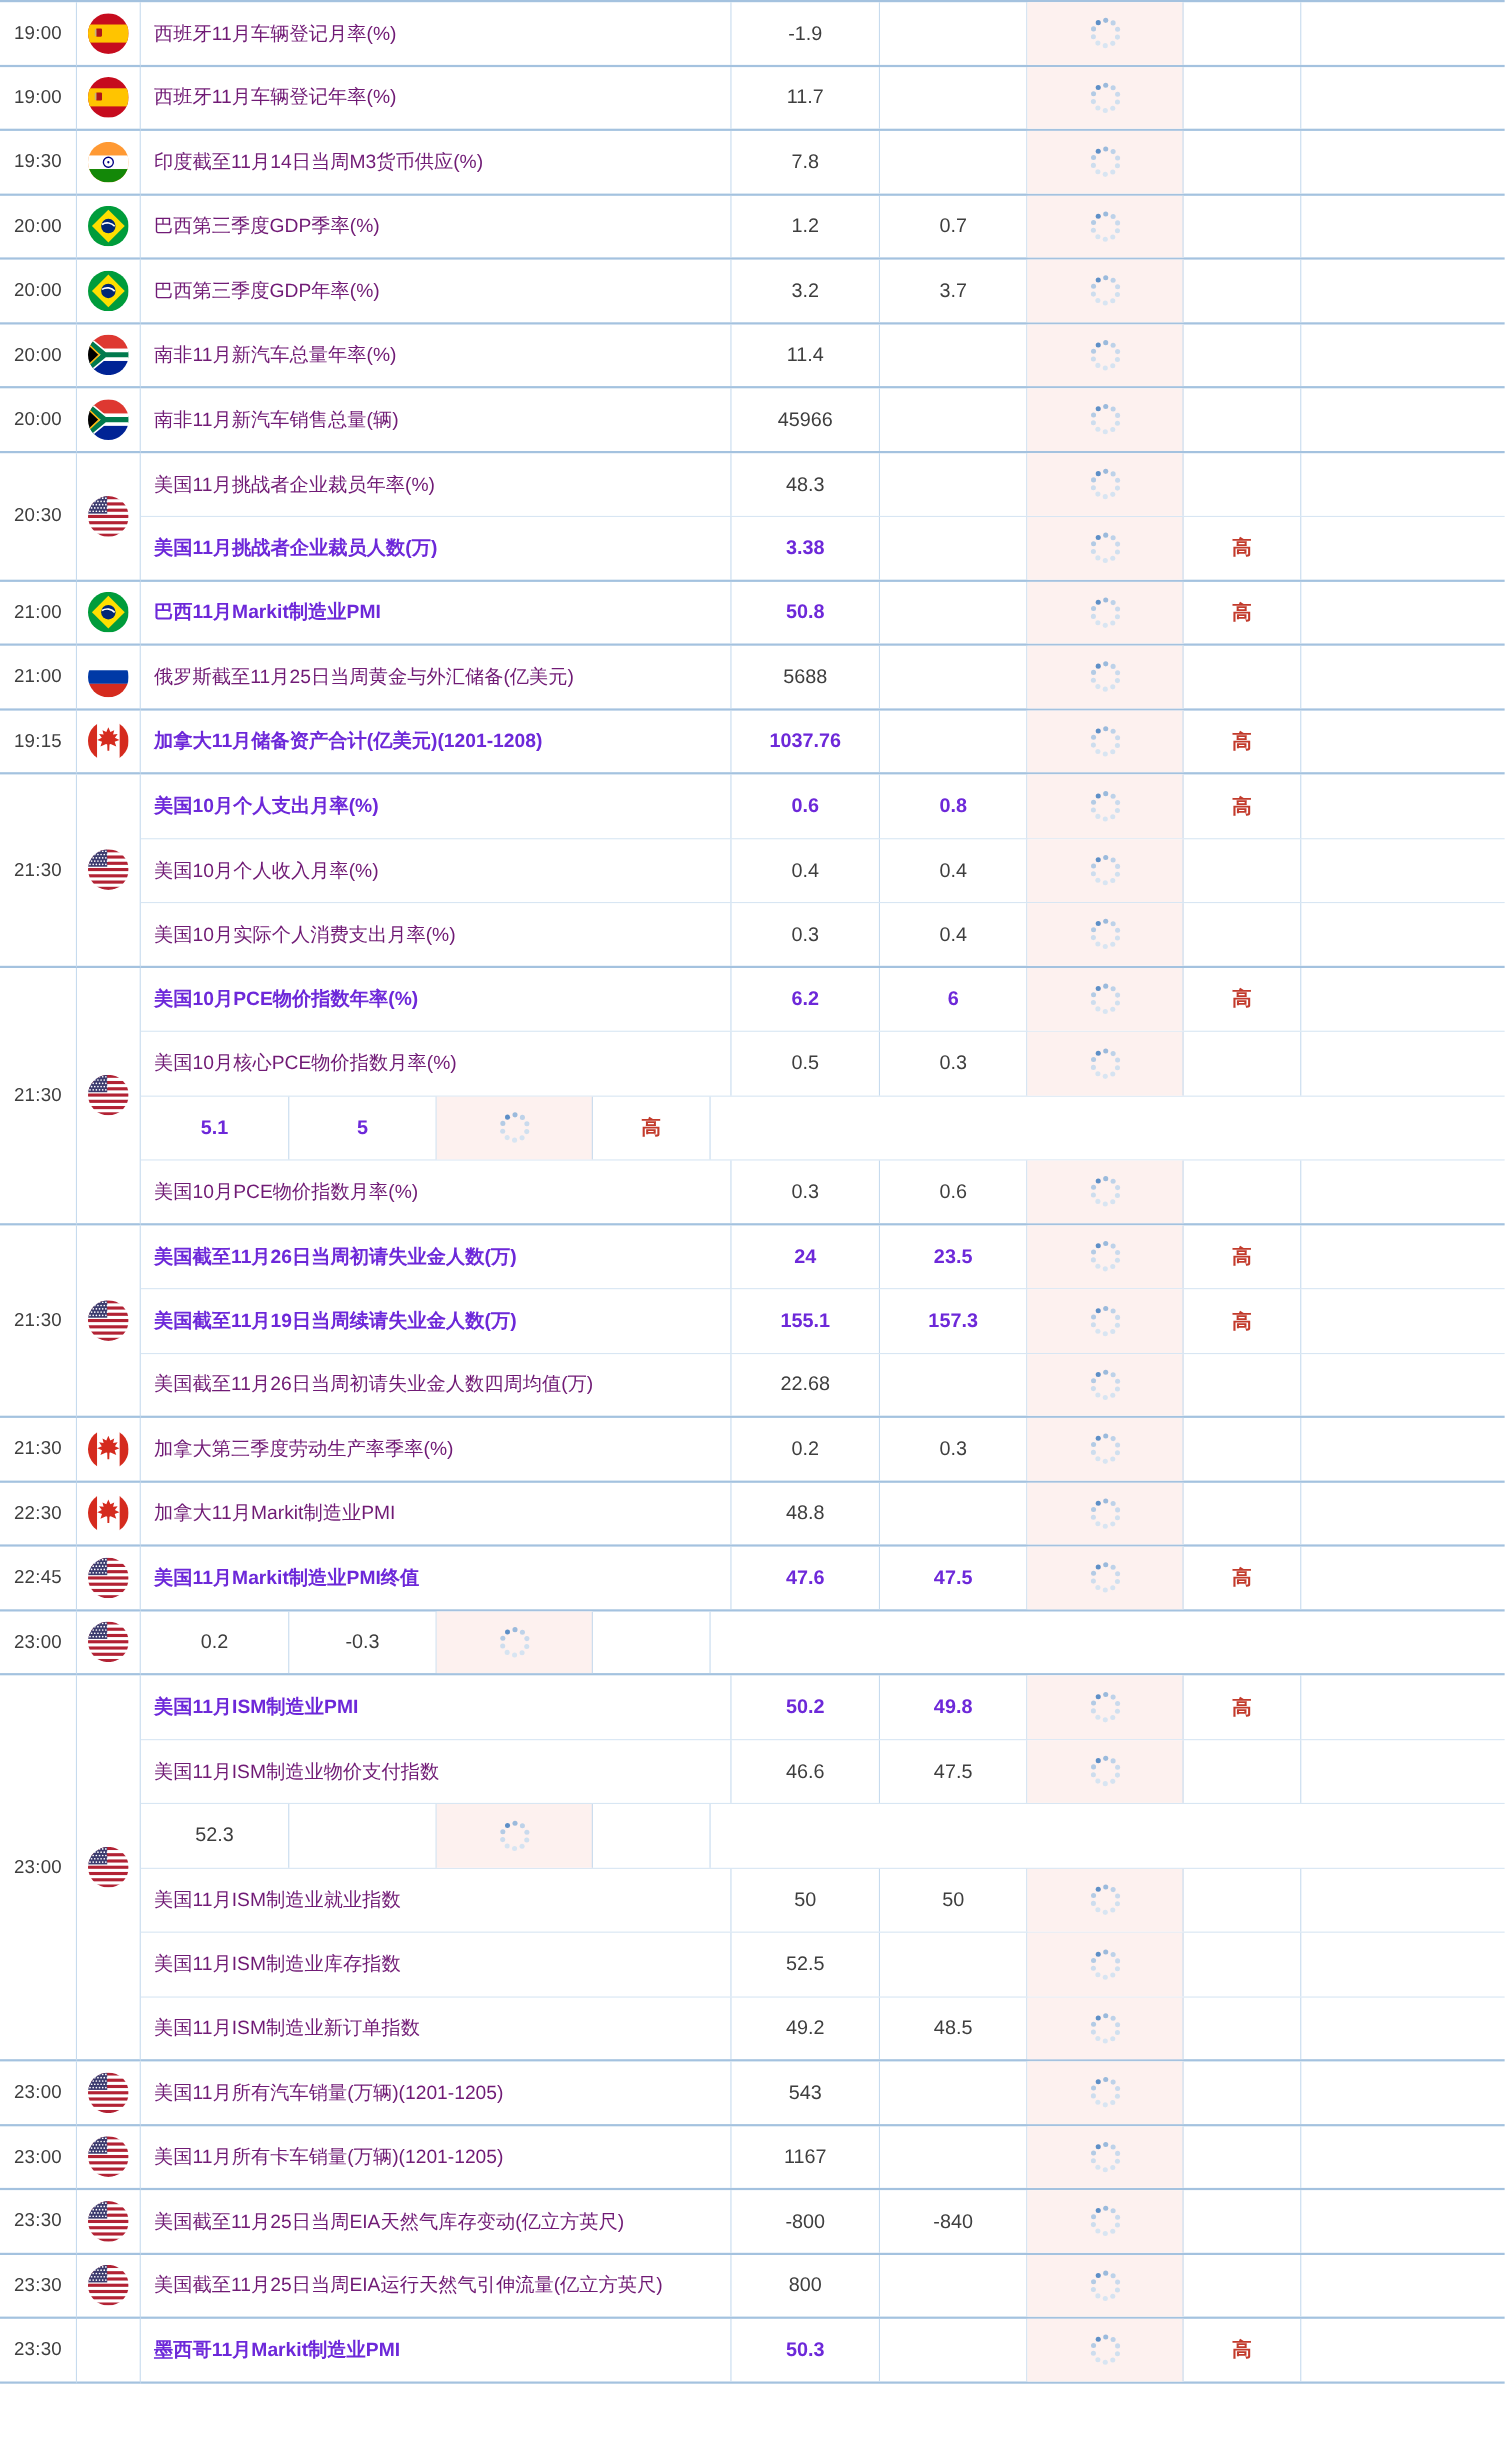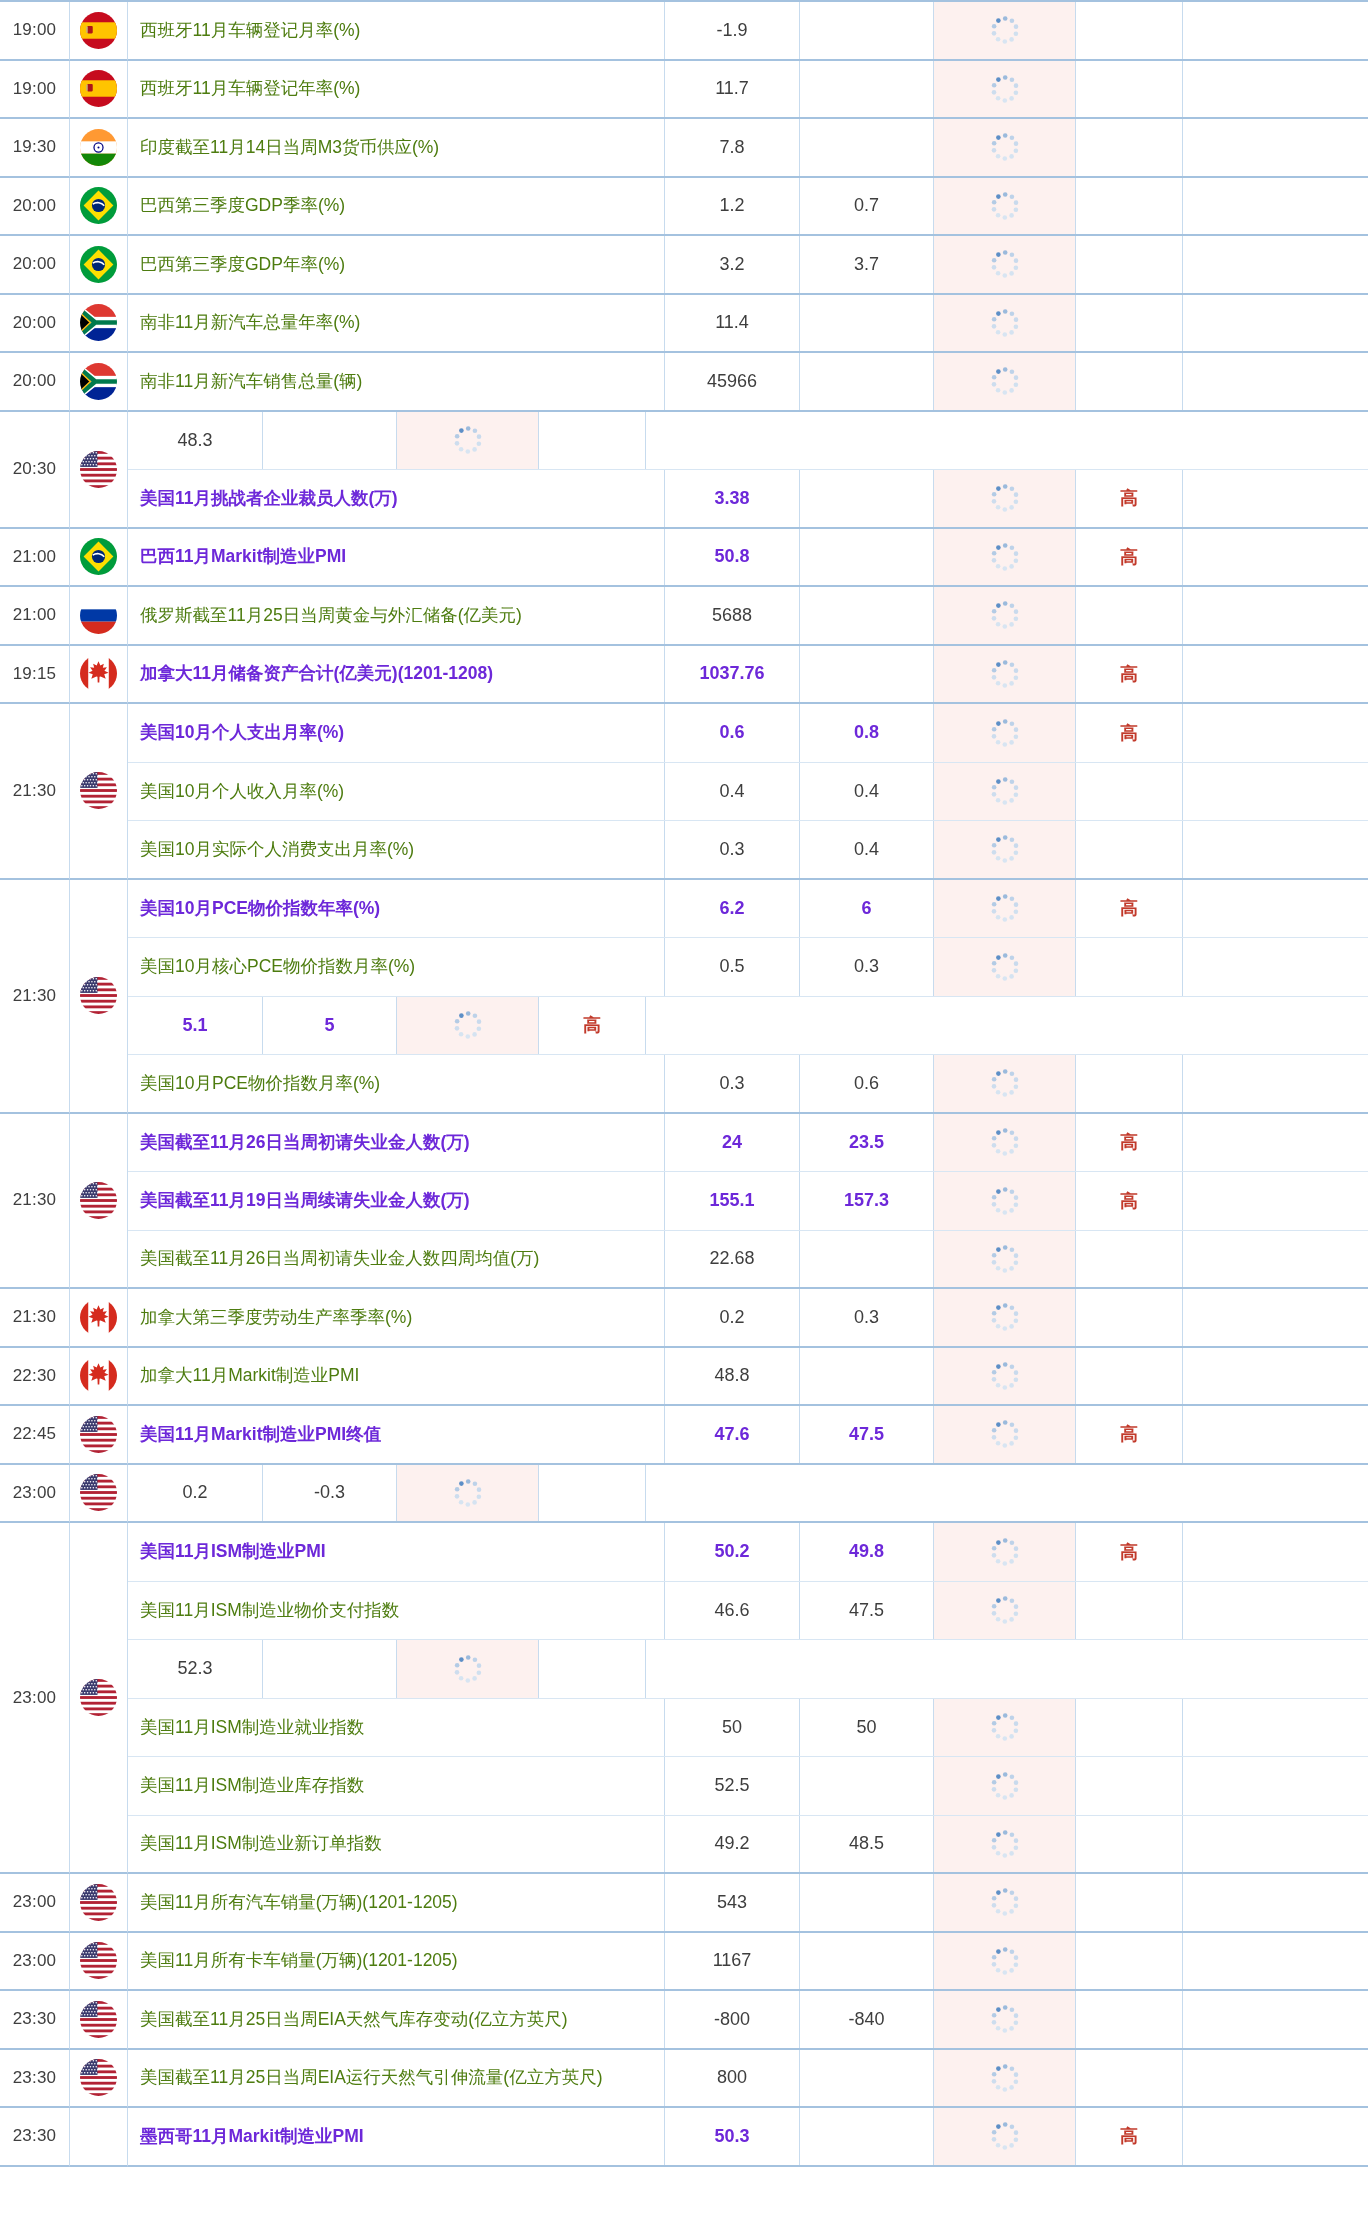--- a/index.html
+++ b/index.html
@@ -21,21 +21,21 @@
   }
   .flag-cell svg{width:37px;height:37px;display:block;}
   .rows{flex:1 1 auto;display:flex;flex-direction:column;}
   .row{display:flex;align-items:stretch;min-height:58.5px;border-bottom:1px solid #d8e6f3;}
   .row.group-last{border-bottom:2px solid #a4c2df;}
   .event-cell{
     width:537px;flex:0 0 537px;border-right:1px solid #c7dbee;
     justify-content:flex-start;
   }
   .event-text{
-    font-size:17.5px;line-height:25px;color:#4d7c0f;
+    font-size:17.5px;line-height:25px;color:#701a75;
     padding:15.5px 10px 15.5px 12px;
   }
   .val{font-size:18px;color:#3e3e3e;}
   .actual-cell{width:135px;flex:0 0 135px;border-right:1px solid #c7dbee;}
   .forecast-cell{width:134px;flex:0 0 134px;border-right:1px solid #c7dbee;}
   .spinner-cell{width:142px;flex:0 0 142px;border-right:1px solid #c7dbee;background:#fdf1ef;}
   .imp-cell{width:107px;flex:0 0 107px;border-right:1px solid #c7dbee;}
   .extra-cell{flex:1 1 auto;}
   .row.high .event-text,.row.high .val{color:#6d28d9;font-weight:700;}
   .badge{color:#c23a2b;font-weight:700;font-size:18px;}
@@ -396,20 +396,23 @@
             <circle cx="4.6" cy="13.4" r="0.75" fill="#ffffff"></circle>
             <circle cx="7.4" cy="13.4" r="0.75" fill="#ffffff"></circle>
             <circle cx="10.2" cy="13.4" r="0.75" fill="#ffffff"></circle>
             <circle cx="13.0" cy="13.4" r="0.75" fill="#ffffff"></circle>
             <circle cx="15.8" cy="13.4" r="0.75" fill="#ffffff"></circle>
           </g>
         </svg>
       </div>
       <div class="rows">
         <div class="row">
+          <div class="cell event-cell">
+            <span class="event-text">美国11月挑战者企业裁员年率(%)</span>
+          </div>
           <div class="cell val actual-cell">48.3</div>
           <div class="cell val forecast-cell"></div>
           <div class="cell spinner-cell">
             <svg viewBox="0 0 34 34">
               <circle cx="10.40" cy="7.58" r="2.3" fill="#5d8fc7"></circle>
               <circle cx="17.20" cy="5.50" r="2.3" fill="#9bbadc"></circle>
               <circle cx="23.92" cy="7.82" r="2.3" fill="#bdd2e9"></circle>
               <circle cx="28.00" cy="13.64" r="2.3" fill="#c9daed"></circle>
               <circle cx="27.87" cy="20.74" r="2.3" fill="#d0e0ef"></circle>
               <circle cx="23.60" cy="26.42" r="2.3" fill="#d5e3f1"></circle>

